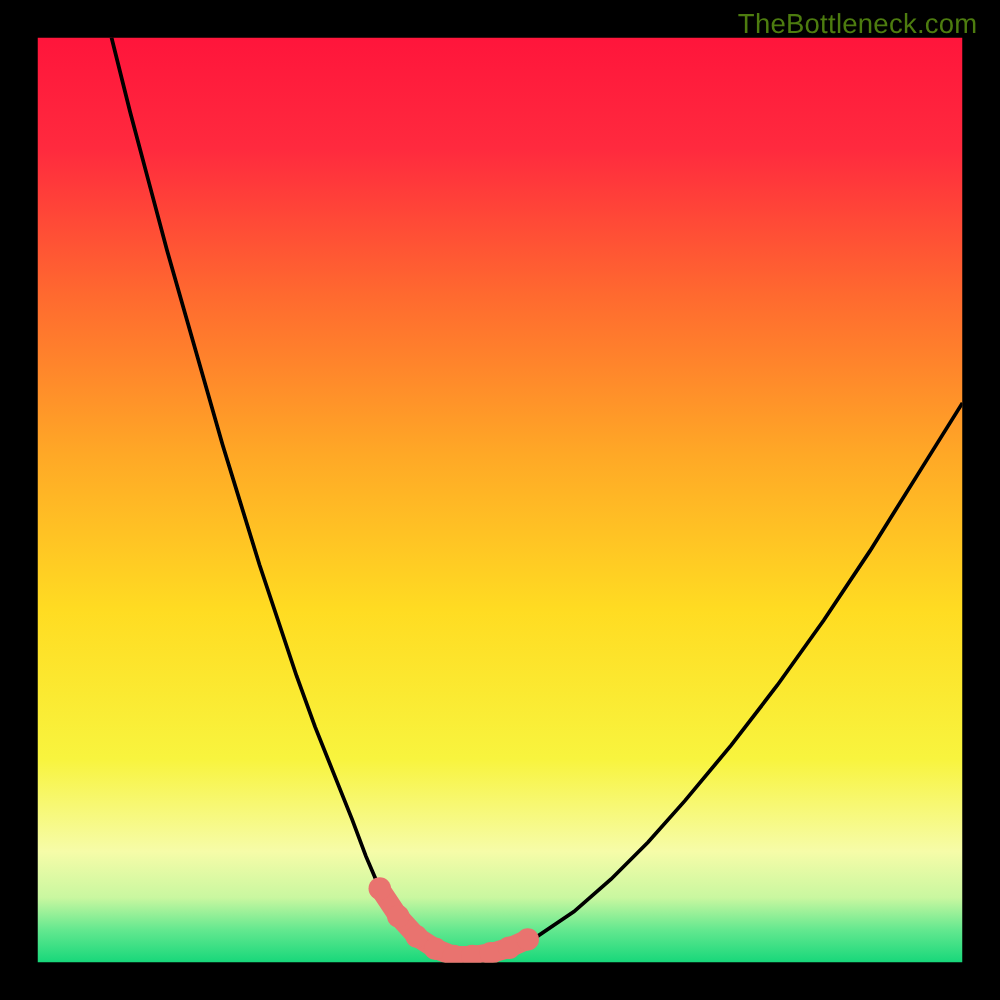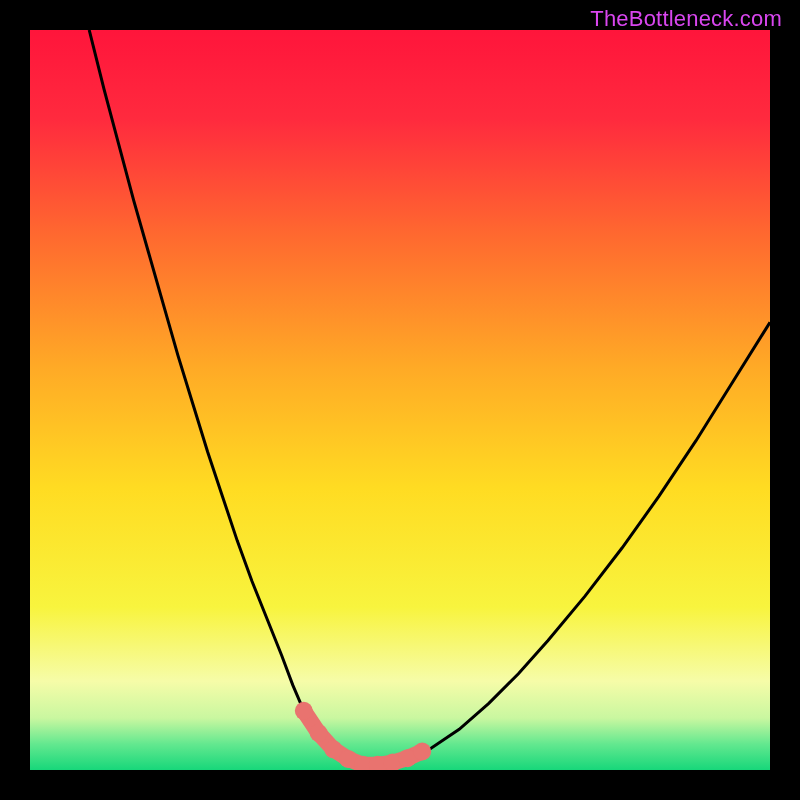--- a/index.html
+++ b/index.html
@@ -23,21 +23,21 @@
     position: absolute;
     left: 0;
     top: 0;
     width: 740px;
     height: 740px;
   }
   .watermark {
     position: absolute;
     top: 6px;
     right: 18px;
-    color: #d946ef;
+    color: #4d7c0f;
     font-size: 22px;
     font-weight: 500;
     letter-spacing: 0.2px;
     user-select: none;
   }
 </style>
 </head>
 <body>
 
 <div class="frame">

